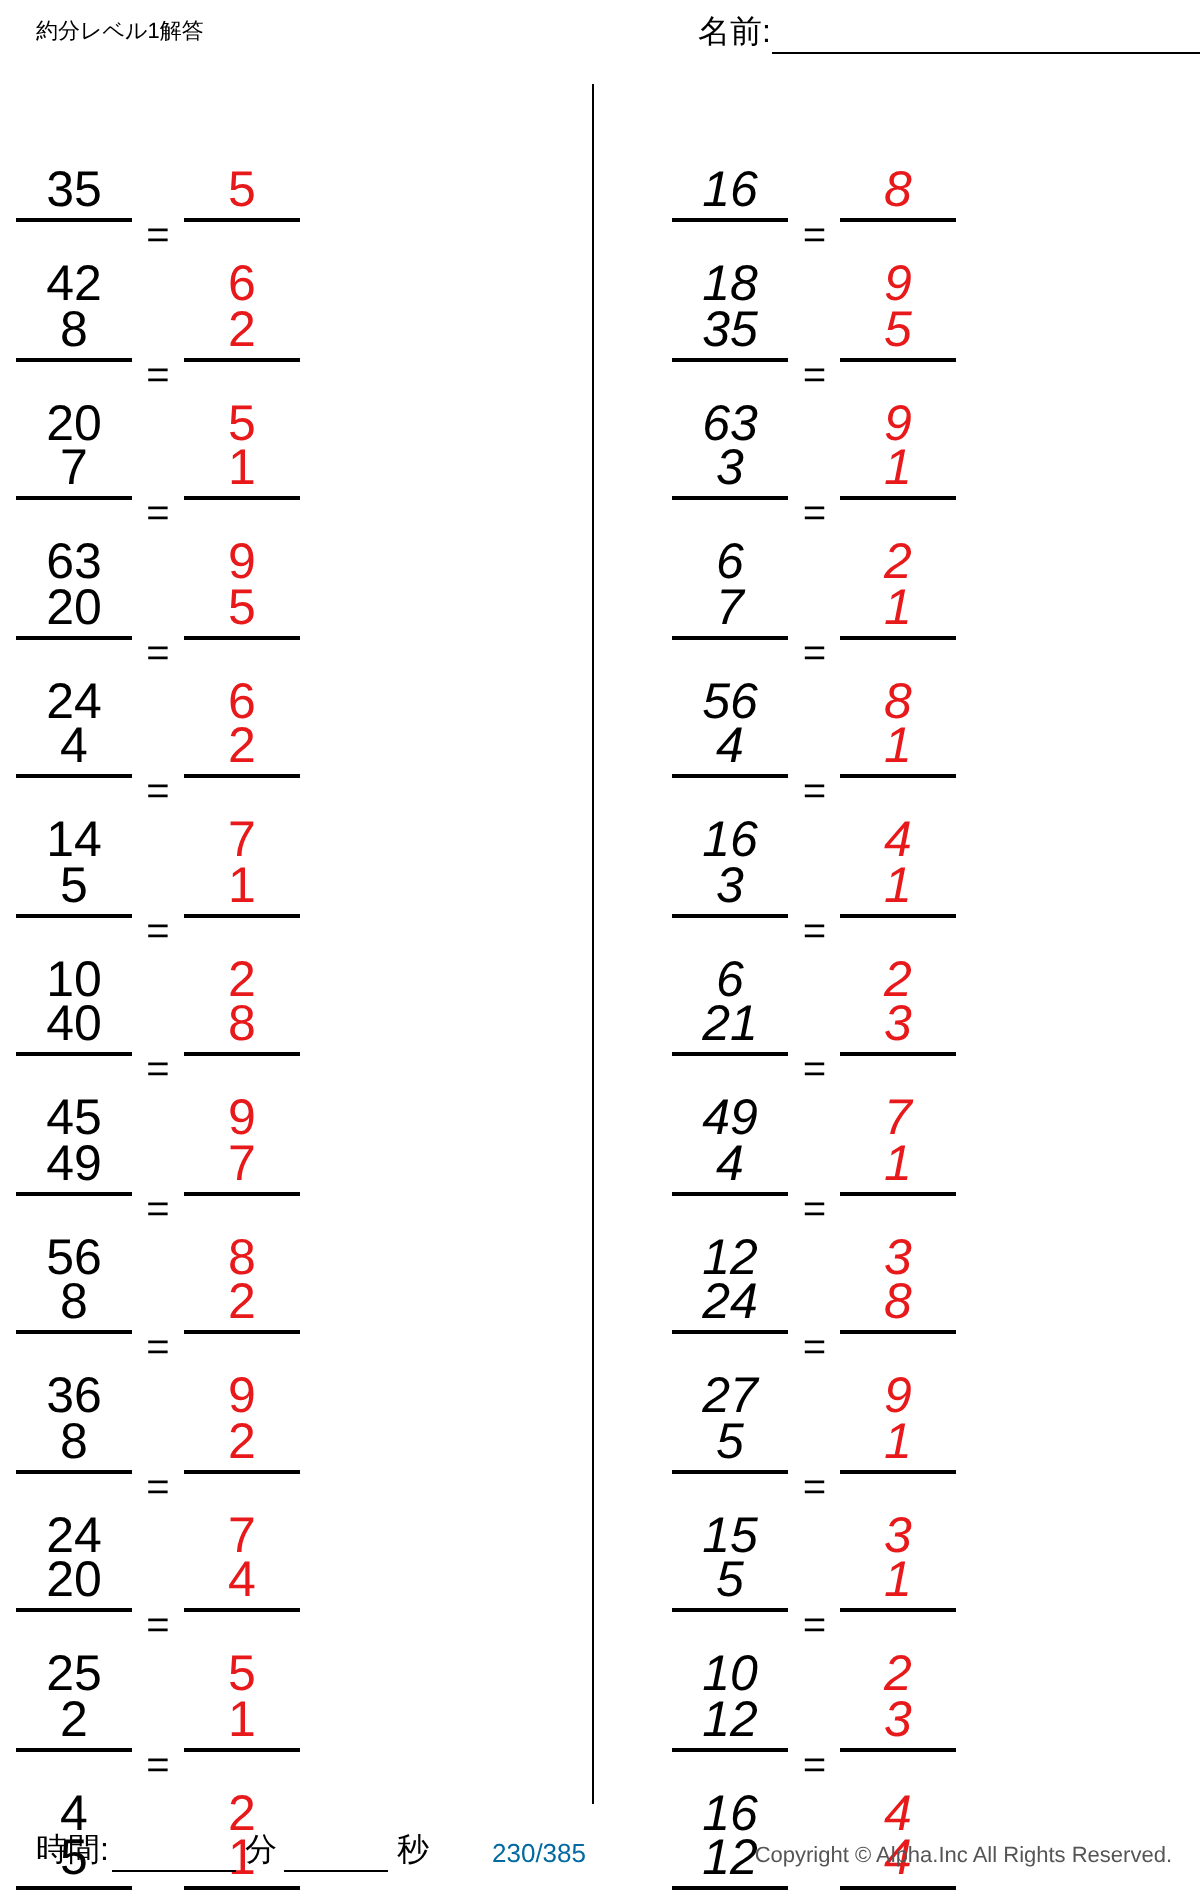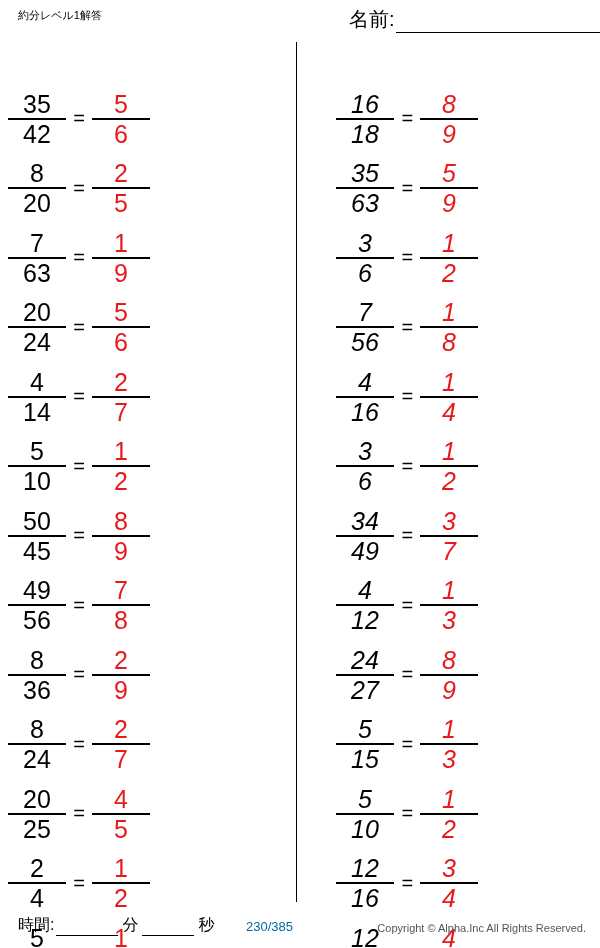--- a/index.html
+++ b/index.html
@@ -39,21 +39,21 @@
     white-space: nowrap;
   }
   .name-block {
     position: absolute;
     left: 345px;
     top: 6px;
     display: flex;
     align-items: flex-end;
   }
   .name-label {
-    font-size: 20px;
+    font-size: 16px;
     white-space: nowrap;
   }
   .name-line {
     width: 240px;
     border-bottom: 1px solid #000;
     height: 17px;
     margin-left: 1px;
   }
 
   
@@ -106,21 +106,21 @@
   }
   .frac .num {
     padding-bottom: 1px;
   }
   .frac .bar {
     display: block;
     height: 0;
     border-top: 2px solid #000;
   }
   .frac .den {
-    padding-top: 1px;
+    padding-top: 18px;
   }
   .equals {
     width: 26px;
     text-align: center;
     font-size: 20px;
     color: #000;
   }
   .answer .num,
   .answer .den {
     color: #e8191b;
@@ -273,21 +273,21 @@
           </div>
           <div class="equals">=</div>
           <div class="frac answer">
             <span class="num">1</span>
             <span class="bar"></span>
             <span class="den">2</span>
           </div>
         </div>
         <div class="problem">
           <div class="frac">
-            <span class="num">50</span>
+            <span class="num">40</span>
             <span class="bar"></span>
             <span class="den">45</span>
           </div>
           <div class="equals">=</div>
           <div class="frac answer">
             <span class="num">8</span>
             <span class="bar"></span>
             <span class="den">9</span>
           </div>
         </div>
@@ -444,21 +444,21 @@
           </div>
           <div class="equals">=</div>
           <div class="frac answer">
             <span class="num">1</span>
             <span class="bar"></span>
             <span class="den">2</span>
           </div>
         </div>
         <div class="problem">
           <div class="frac">
-            <span class="num">34</span>
+            <span class="num">21</span>
             <span class="bar"></span>
             <span class="den">49</span>
           </div>
           <div class="equals">=</div>
           <div class="frac answer">
             <span class="num">3</span>
             <span class="bar"></span>
             <span class="den">7</span>
           </div>
         </div>

